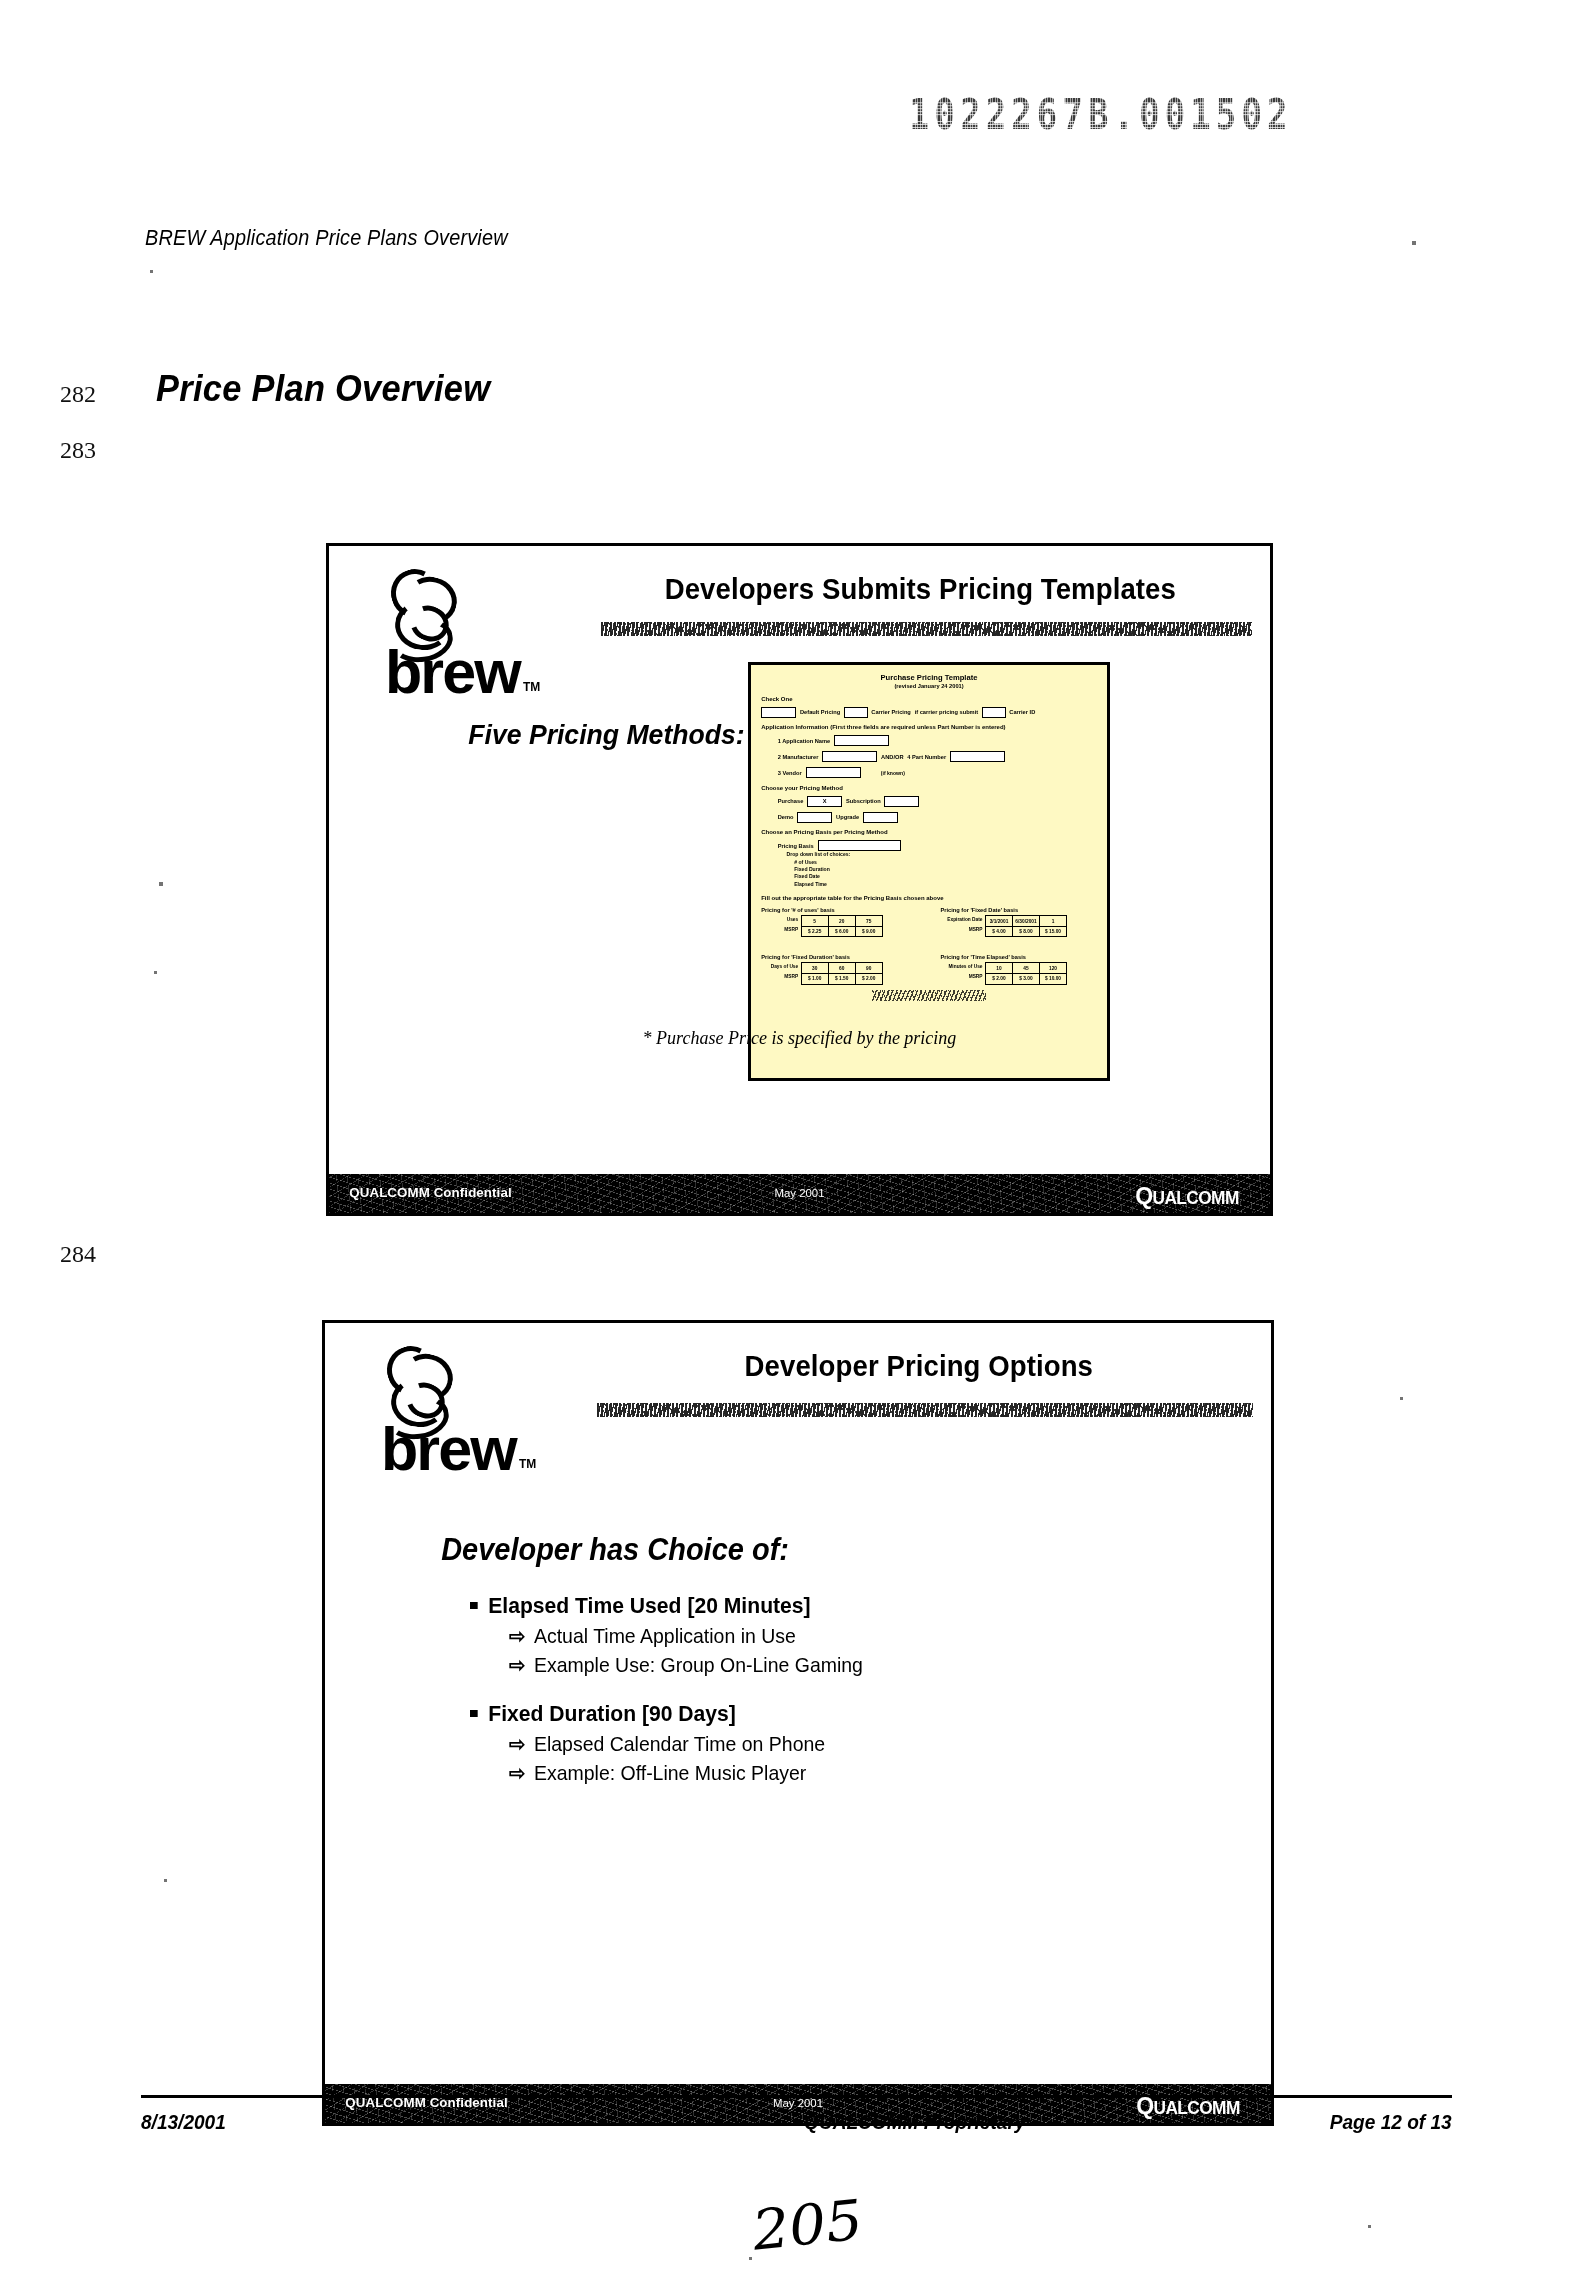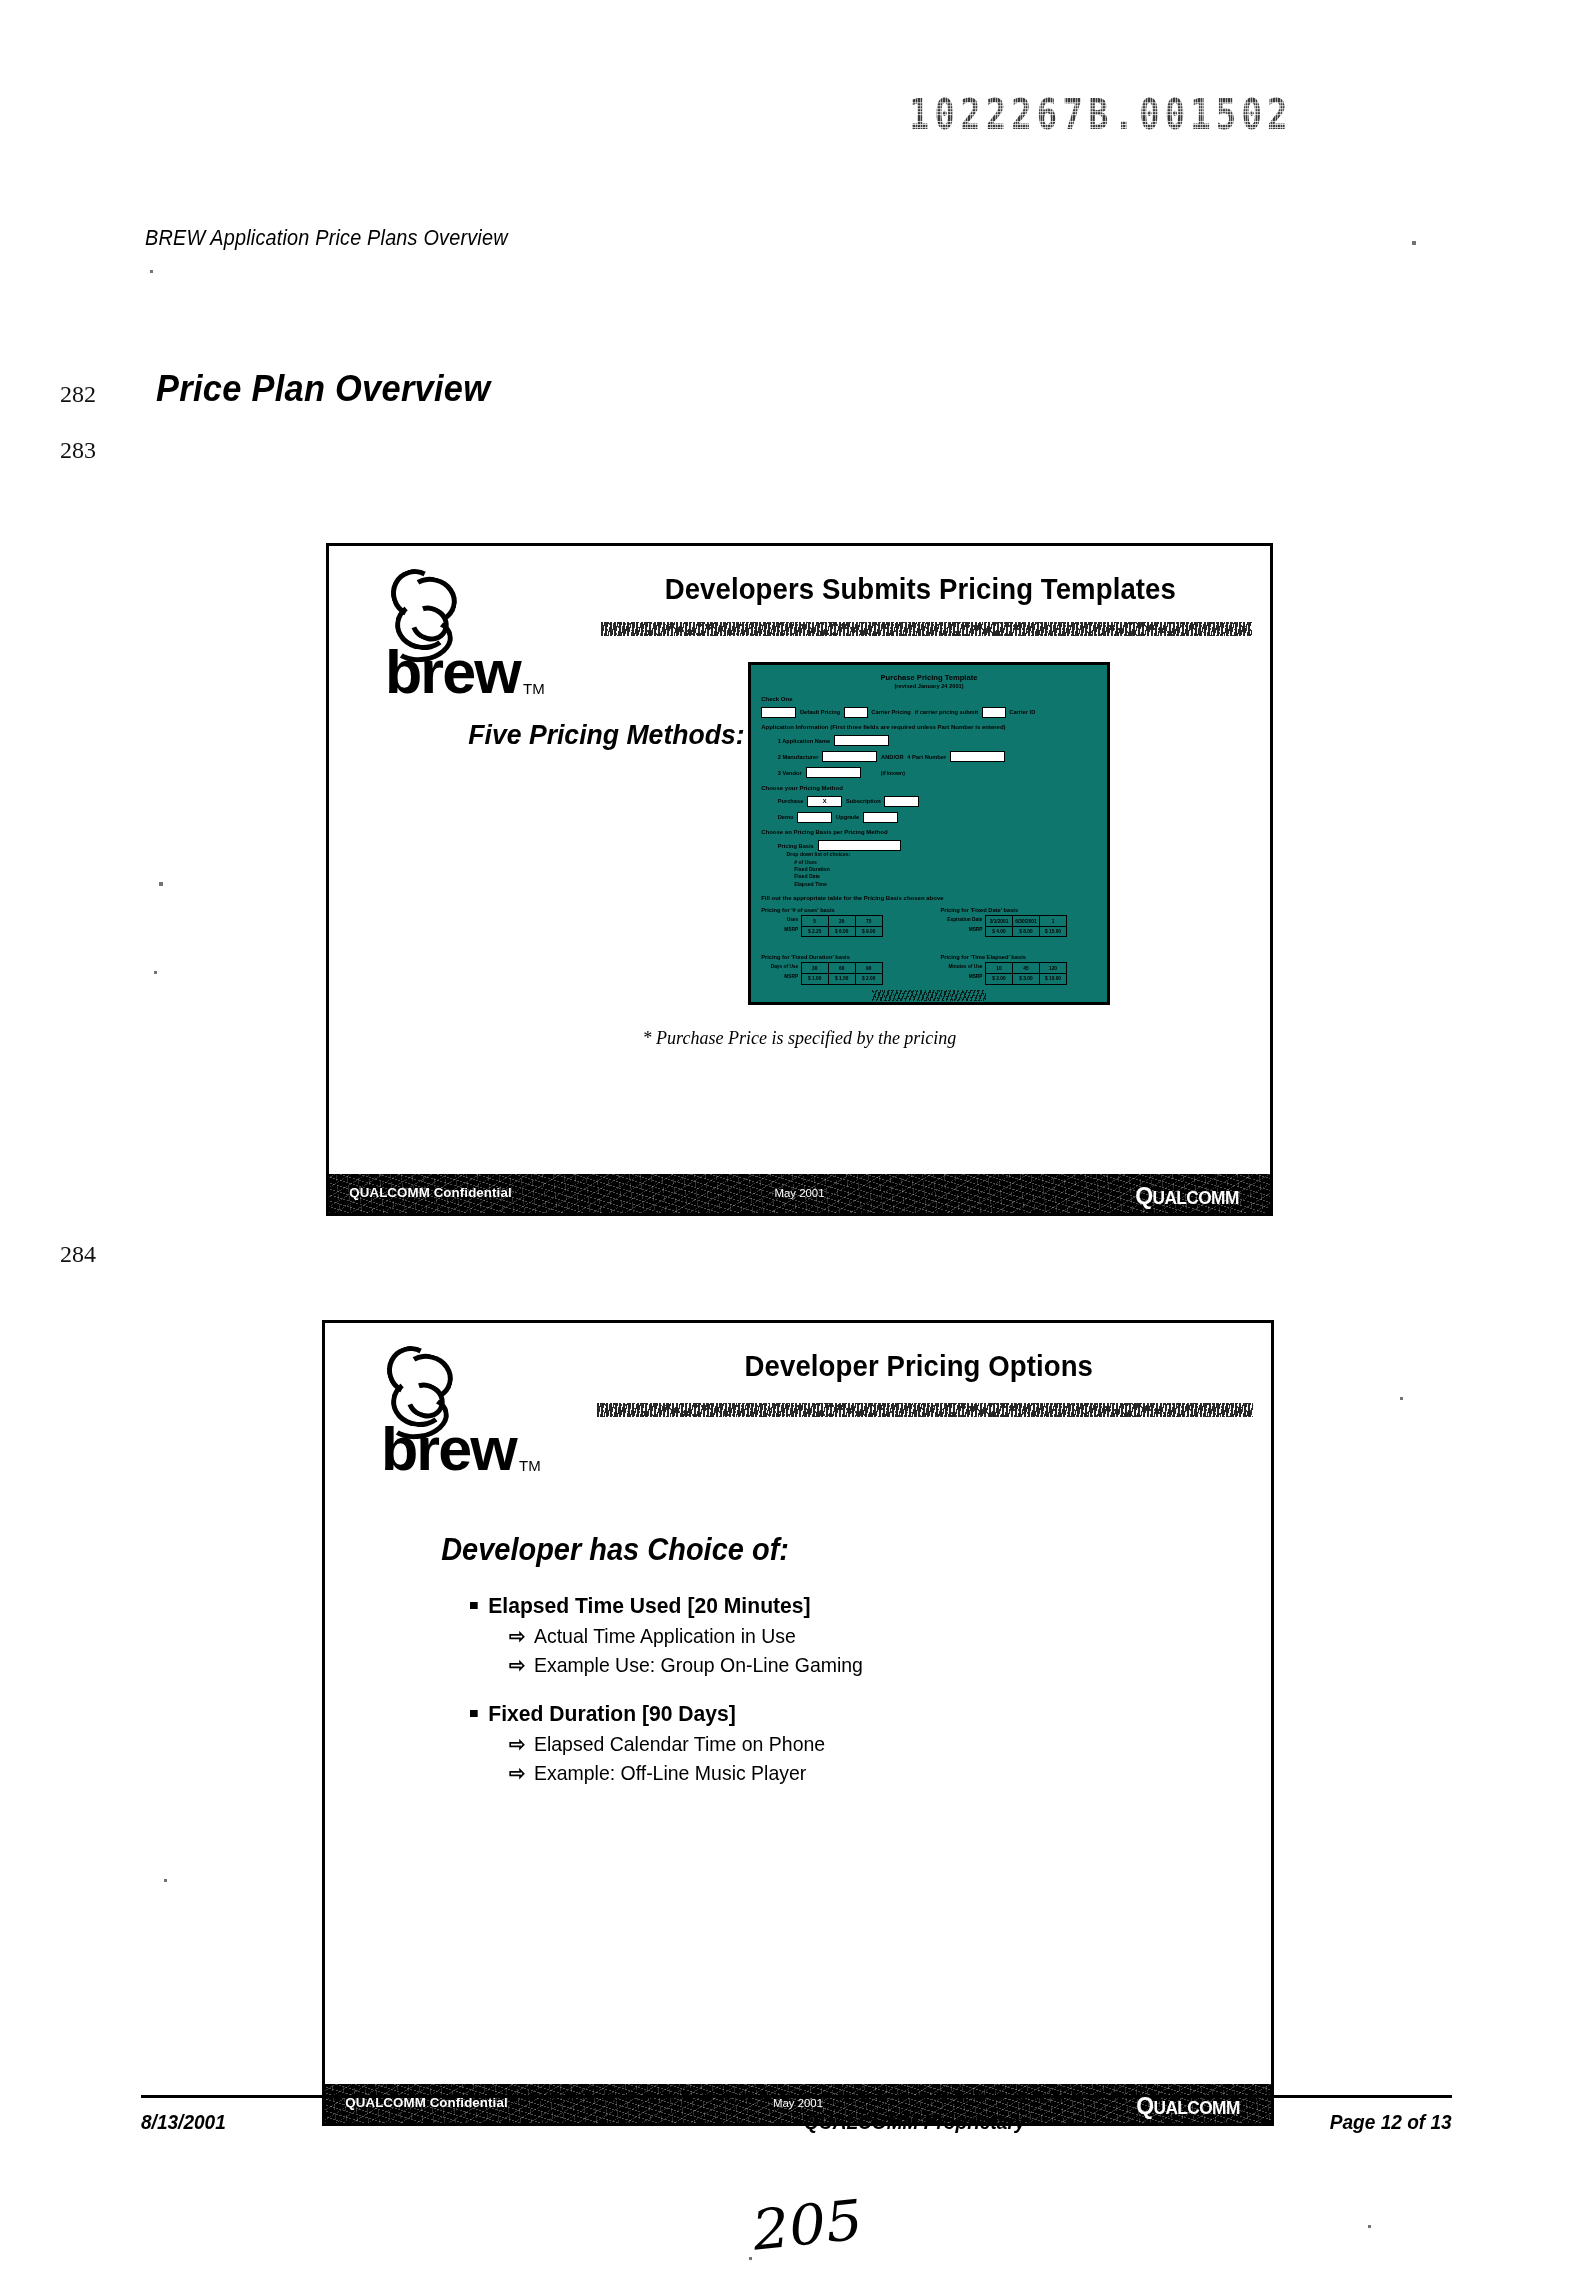--- a/index.html
+++ b/index.html
@@ -125,22 +125,22 @@
     top: 74px;
     font-size: 61px;
     font-weight: 700;
     letter-spacing: -1.9px;
     line-height: 1;
   }
   .brew-tm {
     position: absolute;
     left: 138px;
     top: 112px;
-    font-size: 15px;
-    font-weight: 400;
+    font-size: 12px;
+    font-weight: 700;
   }
 
   .slide-title {
     position: absolute;
     top: 27px;
     left: 267px;
     right: 25.4px;
     text-align: center;
     font-size: 29px;
     font-weight: 700;
@@ -187,24 +187,24 @@
     white-space: nowrap;
   }
   #pricing-methods-list .num { display: inline-block; width: 39px; }
 
   
   #pricing-template {
     position: absolute;
     left: 419px;
     top: 116px;
     width: 362px;
-    height: 343px;
+    height: 419px;
     border: 3.8px solid #000;
     box-sizing: border-box;
-    background: #0f766e;
+    background: #fef9c3;
     font-size: 5.7px;
     font-weight: 700;
     color: #000;
     padding: 7.6px 10.2px;
   }
   .tpl-title { text-align: center; font-size: 7.6px; font-weight: 700; }
   .tpl-sub   { text-align: center; font-size: 5.7px; margin-top: 1.9px; }
   .tpl-label { margin-top: 6.3px; font-size: 6px; }
   .tpl-row   { display: flex; align-items: center; gap: 3.8px; margin-top: 5.1px; }
   .tpl-box   { border: 1.3px solid #000; height: 9px; background: #fff; }

